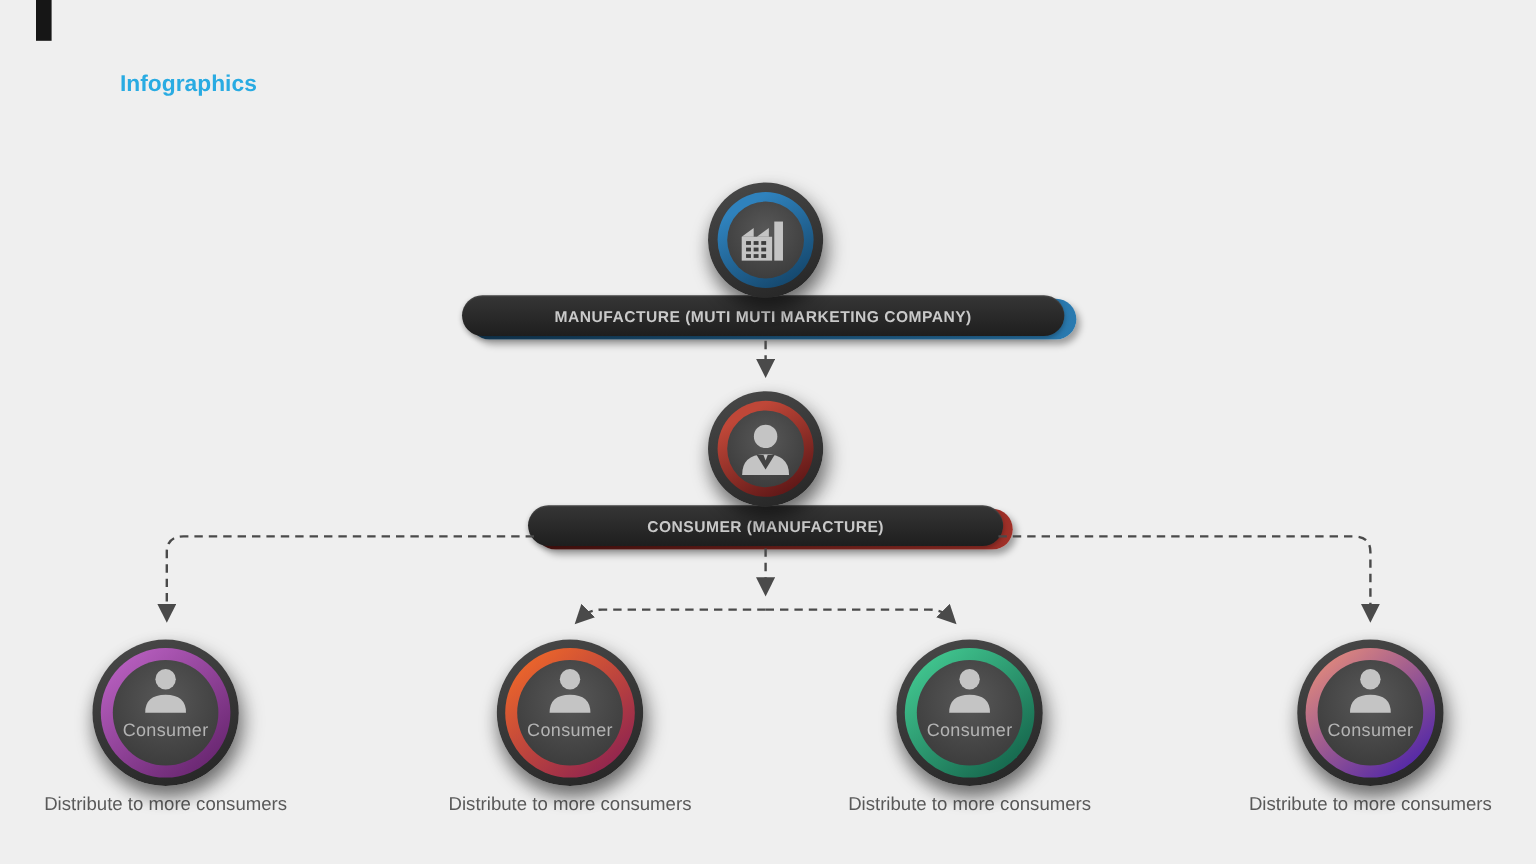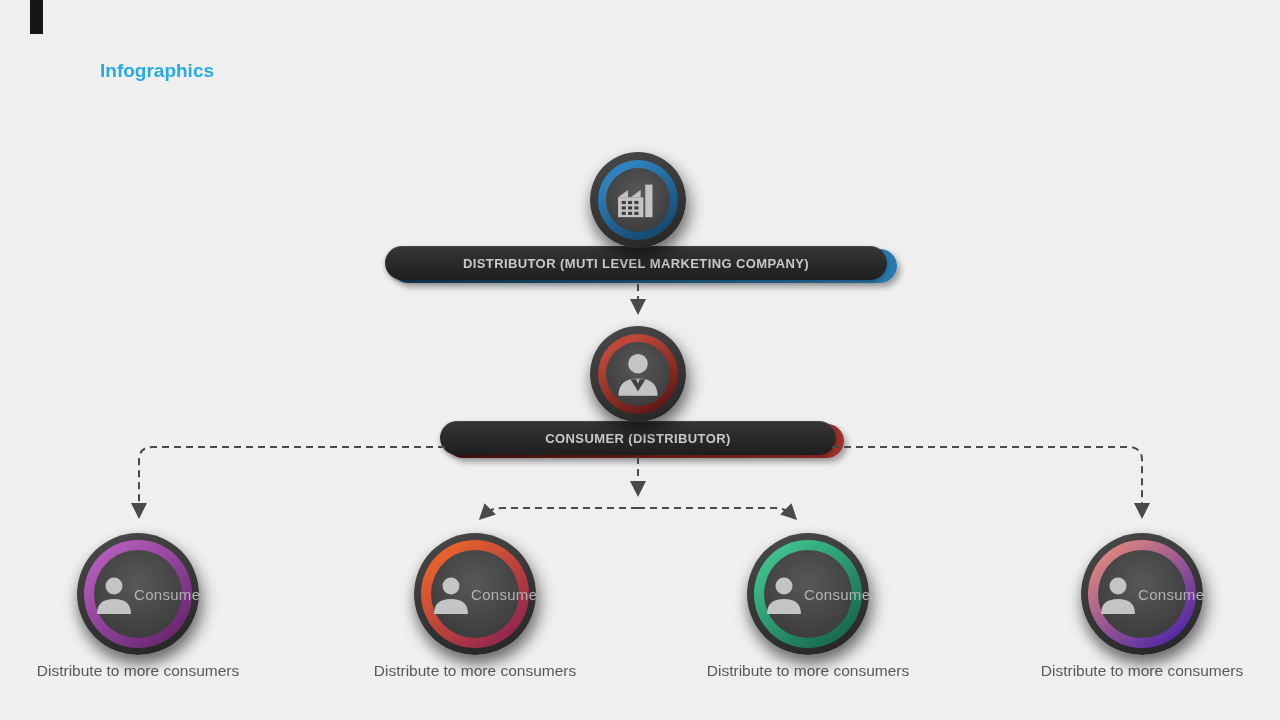--- a/index.html
+++ b/index.html
@@ -55,21 +55,21 @@
   .node {
     position: absolute; border-radius: 50%;
     background: linear-gradient(160deg, #4a4a4a, #242424);
     box-shadow: 0 9px 14px rgba(0,0,0,.38), 6px 7px 16px rgba(0,0,0,.28);
     z-index: 5;
   }
   .node .ring { position: absolute; border-radius: 50%; }
   .node .inner {
     position: absolute; border-radius: 50%;
     background: radial-gradient(circle at 50% 38%, #585858, #3d3d3d 78%);
-    display: flex; flex-direction: row; align-items: center;
+    display: flex; flex-direction: column; align-items: center;
   }
   
   .node.sm { width: 96px; height: 96px; }
   .node.sm .ring  { inset: 8px; }
   .node.sm .inner { inset: 16px; justify-content: center; }
   
   .node.lg { width: 122px; height: 122px; }
   .node.lg .ring  { inset: 7px; }
   .node.lg .inner { inset: 17px; }
 
@@ -127,21 +127,21 @@
       <path d="M445 447 H 153 Q 139 447 139 460 V 516" marker-end="url(#arr)"></path>
       <path d="M832 447 H 1128 Q 1142 447 1142 460 V 516" marker-end="url(#arr)"></path>
       <path d="M638 457 V 494" marker-end="url(#arr)"></path>
       <path d="M638 508 H 502 Q 491 508 485 514 L 481 518" marker-end="url(#arr)"></path>
       <path d="M638 508 H 774 Q 785 508 791 514 L 795 518" marker-end="url(#arr)"></path>
     </g>
   </svg>
 
   <div class="bar-accent blue"></div>
   <div class="bar l1">
-    <span>DISTRIBUTOR (MUTI LEVEL MARKETING COMPANY)</span>
+    <span>MANUFACTURE (MUTI MUTI MARKETING COMPANY)</span>
   </div>
   <div class="node sm n-manufacturer">
     <div class="ring blue"></div>
     <div class="inner">
       <svg width="46" height="38" viewBox="0 0 50 42">
         <g fill="#c4c4c4">
           <path d="M3 18 L14 10 L14 18 Z"></path>
           <path d="M17 18 L28 10 L28 18 Z"></path>
           <rect x="3" y="18" width="28" height="22"></rect>
           <rect x="33" y="4" width="8" height="36"></rect>
@@ -156,21 +156,21 @@
           <rect x="7" y="34" width="4.5" height="3.5"></rect>
             <rect x="14" y="34" width="4.5" height="3.5"></rect>
             <rect x="21" y="34" width="4.5" height="3.5"></rect>
         </g>
       </svg>
     </div>
   </div>
 
   <div class="bar-accent red"></div>
   <div class="bar l2">
-    <span>CONSUMER (DISTRIBUTOR)</span>
+    <span>CONSUMER (MANUFACTURE)</span>
   </div>
   <div class="node sm n-distributor">
     <div class="ring redtop"></div>
     <div class="inner">
       <svg width="46" height="44" viewBox="0 0 40 38">
         <circle cx="20" cy="10" r="8.5" fill="#c4c4c4"></circle>
         <path d="M3 38 Q3 23 20 23 Q37 23 37 38 Z" fill="#c4c4c4"></path>
         <path d="M13.5 23.5 L20 34 L26.5 23.5 Z" fill="#424242"></path>
         <path d="M18.5 23.5 L20 27.5 L21.5 23.5 Z" fill="#c4c4c4"></path>
       </svg>

